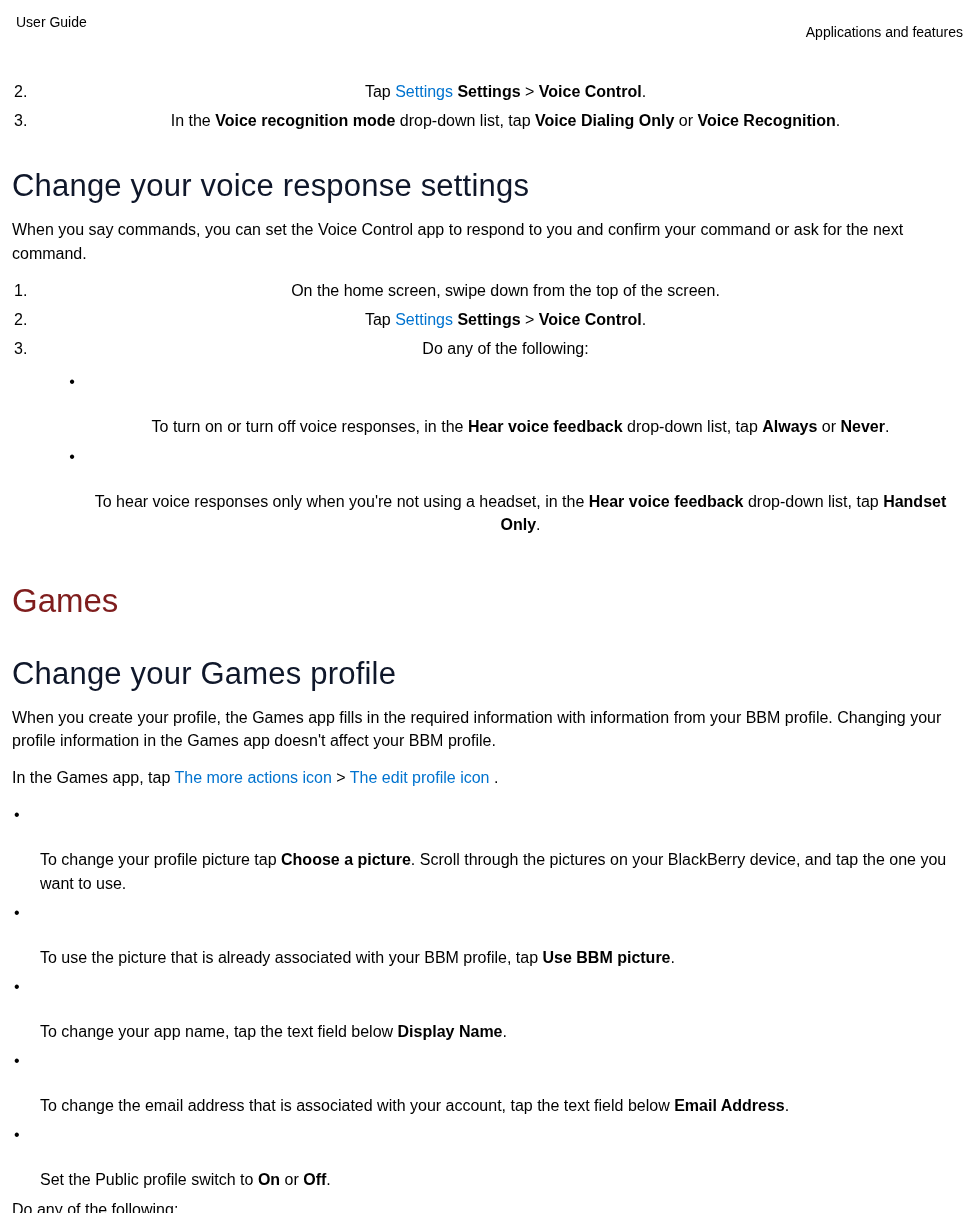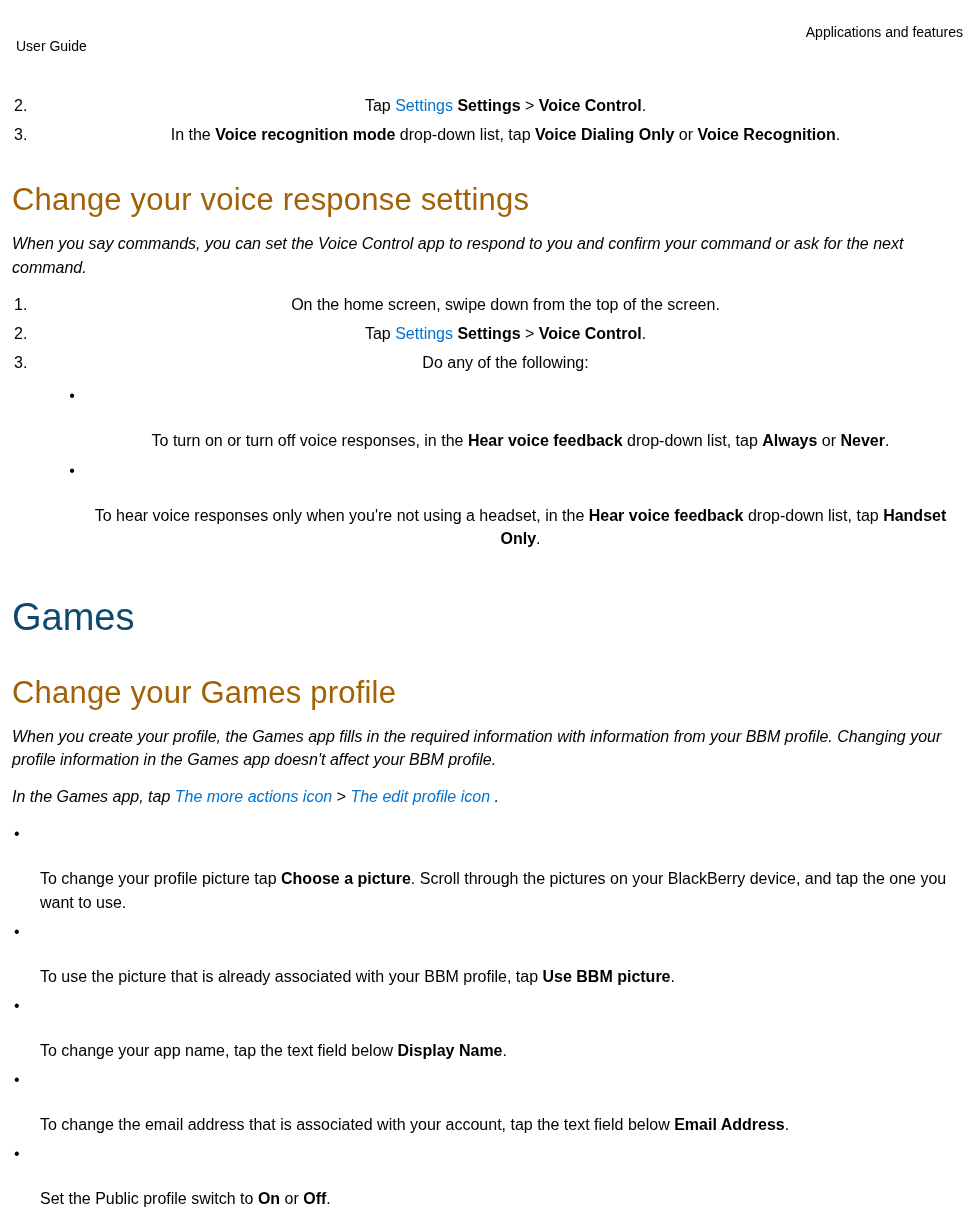--- a/index.html
+++ b/index.html
@@ -11,21 +11,21 @@
       padding: 14px 12px 14px 12px;
       position: relative;
     }
     .header-row {
       display: flex;
       justify-content: space-between;
       font-size: 14px;
       margin-bottom: 40px;
       padding: 0 4px;
     }
-    .header-left { text-align: left; margin-top: 24px; }
+    .header-left { text-align: left; }
     .header-right { text-align: right; margin-top: 10px; }
     .content { padding: 0 12px 0 0; }
     .ol-outer {
       list-style: none;
       padding-left: 0;
       margin-left: 0;
     }
     .ol-item {
       display: flex;
       font-size: 16px;
@@ -58,35 +58,34 @@
     .ul-outer {
       list-style: none;
       padding-left: 0;
     }
     .ul-outer .ul-item .ul-bullet { width: 28px; }
     h2.section-h2 {
       font-size: 31px;
       font-weight: 400;
       margin-top: 36px;
       margin-bottom: 14px;
-      color: #a16207;
+      color: #0f172a;
       letter-spacing: 0.2px;
     }
     h1.section-h1 {
-      font-size: 38px;
+      font-size: 33px;
       font-weight: 400;
       margin-top: 40px;
       margin-bottom: 12px;
-      color: #0c4a6e;
+      color: #7f1d1d;
     }
     p.para {
       font-size: 16px;
       line-height: 1.45;
       margin-bottom: 14px;
-      font-style: italic;
     }
     .bold { font-weight: 700; }
     .blue { color: #0073cf; }
     .page-num {
       position: absolute;
       bottom: 14px;
       left: 12px;
       font-size: 13px;
     }
   </style>

